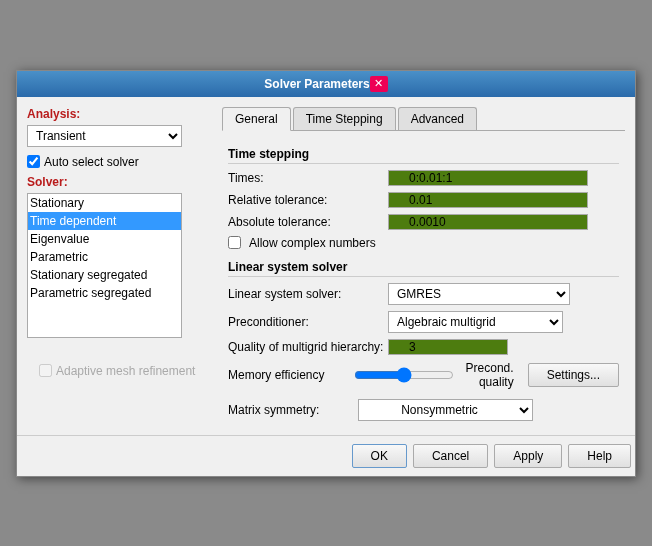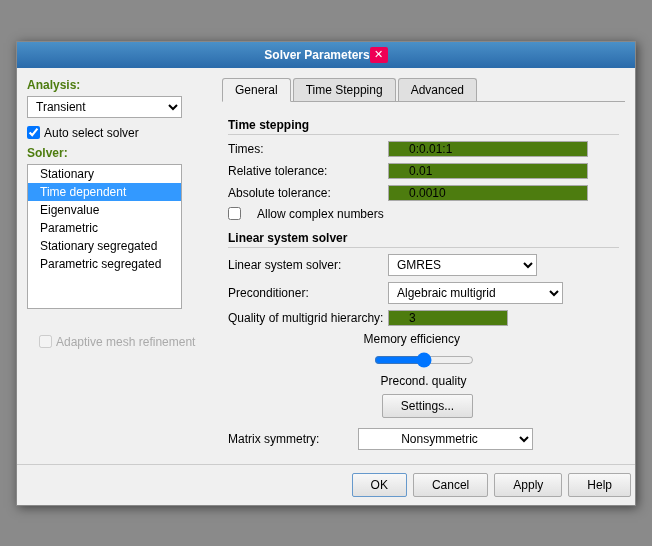--- a/index.html
+++ b/index.html
@@ -4,41 +4,41 @@
   <style>
     * { box-sizing: border-box; margin: 0; padding: 0; font-family: 'Segoe UI', Tahoma, Arial, sans-serif; font-size: 12px; }
     body { background: #8a8a8a; display: flex; align-items: center; justify-content: center; width: 652px; height: 546px; overflow: hidden; }
     .dialog { width: 620px; background: #f0f0f0; border: 1px solid #888; box-shadow: 2px 2px 10px rgba(0,0,0,0.5); }
     .title-bar { background: linear-gradient(to bottom, #4a90c8, #2a6aaa); color: white; padding: 5px 8px; display: flex; justify-content: center; align-items: center; }
     .title-bar-text { font-size: 12px; font-weight: bold; }
     .title-bar-close { background: #e05; color: white; border: none; cursor: pointer; width: 18px; height: 16px; font-size: 11px; display: flex; align-items: center; justify-content: center; border-radius: 2px; }
     .dialog-body { display: flex; padding: 10px; gap: 10px; }
     .left-panel { width: 185px; flex-shrink: 0; }
     .right-panel { flex: 1; }
-    .field-label { color: #4d7c0f; margin-bottom: 3px; }
+    .field-label { color: #b91c1c; margin-bottom: 3px; }
     .section-label { font-weight: bold; margin-bottom: 4px; }
     .dropdown-row { display: flex; align-items: flex-end; gap: 4px; margin-bottom: 8px; }
     select { border: 1px solid #aaa; background: white; padding: 2px 4px; height: 22px; cursor: pointer; }
     select.full-width { width: 100%; }
     .listbox-container { border: 1px solid #aaa; background: white; height: 145px; overflow-y: auto; margin-bottom: 6px; }
-    .listbox-item { padding: 2px 12px; cursor: pointer; }
+    .listbox-item { padding: 2px 2px; cursor: pointer; }
     .listbox-item.selected { background: #3399ff; color: white; }
     .checkbox-row { display: flex; align-items: center; gap: 4px; margin-bottom: 4px; color: #888; padding-left: 12px; }
     .checkbox-row input { cursor: pointer; }
     .checkbox-row.disabled { color: #aaa; }
     .tabs { display: flex; border-bottom: 1px solid #aaa; margin-bottom: 8px; }
     .tab { padding: 4px 12px; border: 1px solid #aaa; border-bottom: none; background: #e0e0e0; cursor: pointer; margin-right: 2px; border-radius: 3px 3px 0 0; }
     .tab.active { background: #f0f0f0; border-bottom: 1px solid #f0f0f0; z-index: 1; margin-bottom: -1px; }
     .tab-content { padding: 4px 6px; }
     .subsection-label { font-weight: bold; margin-bottom: 6px; margin-top: 4px; border-bottom: 1px solid #ccc; padding-bottom: 2px; }
     .form-row { display: flex; align-items: center; margin-bottom: 6px; }
     .form-row .lbl { width: 160px; }
     .form-row input[type=text] { border: 1px solid #aaa; padding: 2px 20px; height: 16px; background: #4d7c0f; width: 180px; }
     .form-row select { width: 180px; }
-    .checkbox-form-row { display: flex; align-items: center; gap: 16px; margin-bottom: 8px; }
+    .checkbox-form-row { display: flex; align-items: center; gap: 8px; margin-bottom: 8px; }
     .slider-row { display: flex; align-items: center; gap: 6px; margin-bottom: 6px; }
     .slider-label-left { width: 120px; }
     .slider-label-right { flex: 1; text-align: right; }
     input[type=range] { width: 80px; }
     .settings-btn { margin-left: auto; }
     .matrix-row { display: flex; align-items: center; margin-top: 8px; }
     .matrix-row .lbl { width: 120px; }
     .matrix-row select { width: 180px; text-align: center; }
     .dialog-footer { display: flex; justify-content: flex-end; gap: 6px; padding: 8px 4px; border-top: 1px solid #ccc; background: #f0f0f0; }
     button.dialog-btn { padding: 4px 18px; border: 1px solid #aaa; background: linear-gradient(to bottom, #f8f8f8, #e0e0e0); cursor: pointer; border-radius: 2px; min-width: 55px; }
@@ -112,42 +112,42 @@
 
         <div class="checkbox-form-row" style="margin-left:0; margin-bottom:10px;">
           <input type="checkbox" style="">
           <span>Allow complex numbers</span>
         </div>
 
         <div class="subsection-label">Linear system solver</div>
 
         <div class="form-row">
           <span class="lbl">Linear system solver:</span>
-          <select style="width:149px;">
+          <select style="width:182px;">
             <option>GMRES</option>
             <option>FGMRES</option>
             <option>Direct</option>
             <option>Iterative</option>
           </select>
         </div>
         <div class="form-row">
           <span class="lbl">Preconditioner:</span>
           <select style="width:175px;">
             <option>Algebraic multigrid</option>
             <option>SOR</option>
             <option>SSOR</option>
             <option>Incomplete LU</option>
           </select>
         </div>
         <div class="form-row">
           <span class="lbl">Quality of multigrid hierarchy:</span>
           <input type="text" style="width: 120px;" value="3">
         </div>
 
-        <div class="slider-row" style="margin-top:4px; margin-bottom:4px;flex-direction:column;">
+        <div class="slider-row" style="margin-top:4px; margin-bottom:4px;">
           <span class="slider-label-left">Memory efficiency</span>
           <input type="range" min="0" max="100" value="50" style="width: 100px;">
           <span class="slider-label-right" style="flex:1; text-align:right;">Precond. quality</span>
           <button class="dialog-btn settings-btn" style="margin-left:8px; min-width:75px;">Settings...</button>
         </div>
 
         <div class="matrix-row" style="margin-top:10px;">
           <span class="lbl" style="width:130px;">Matrix symmetry:</span>
           <select style="width:175px;">
             <option>Nonsymmetric</option>

